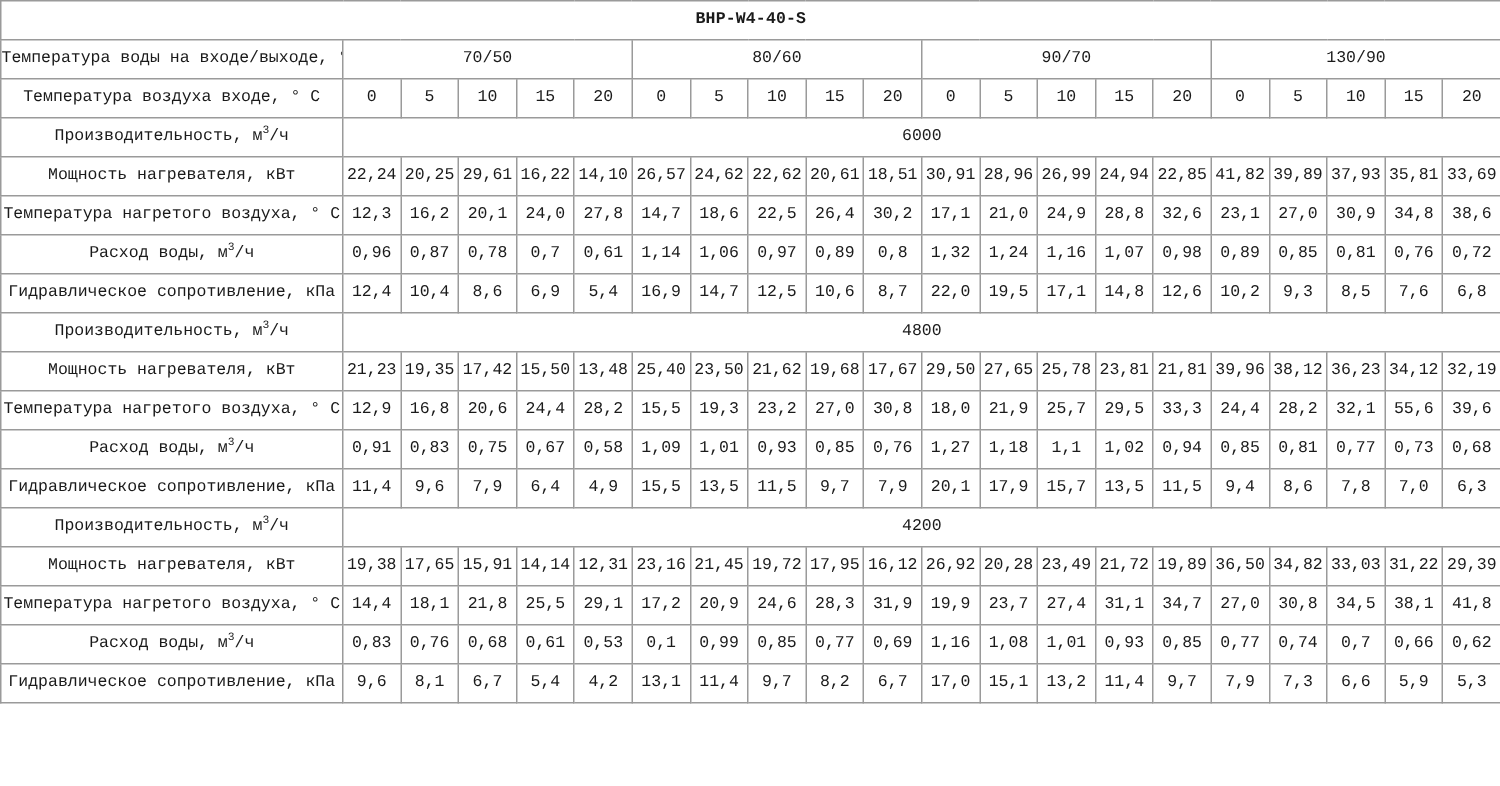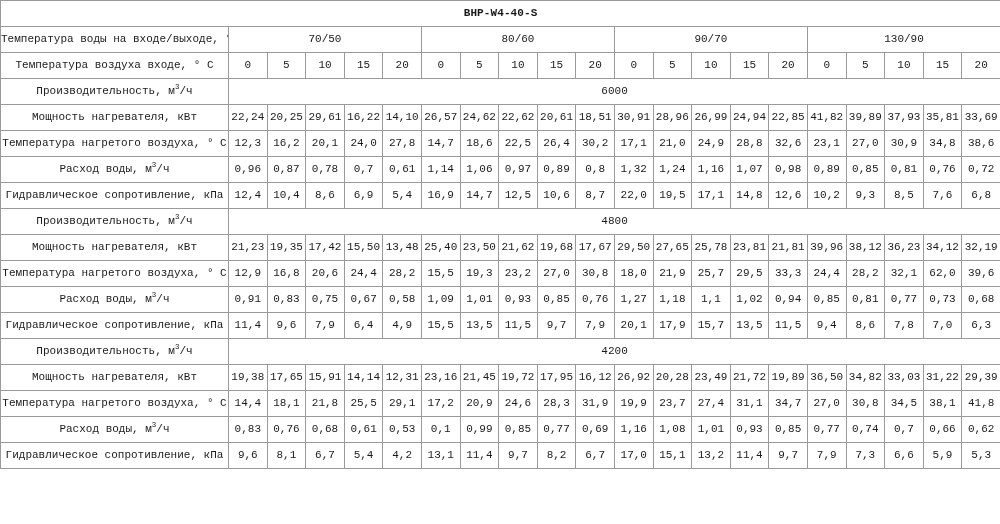--- a/index.html
+++ b/index.html
@@ -274,21 +274,21 @@
           <td>27,0</td>
           <td>30,8</td>
           <td>18,0</td>
           <td>21,9</td>
           <td>25,7</td>
           <td>29,5</td>
           <td>33,3</td>
           <td>24,4</td>
           <td>28,2</td>
           <td>32,1</td>
-          <td>62,0</td>
+          <td>55,6</td>
           <td>39,6</td>
         </tr>
         <tr>
           <td class="row-label"><span class="nowrap">Расход воды, м<sup>3</sup>/ч</span></td>
           <td>0,91</td>
           <td>0,83</td>
           <td>0,75</td>
           <td>0,67</td>
           <td>0,58</td>
           <td>1,09</td>

